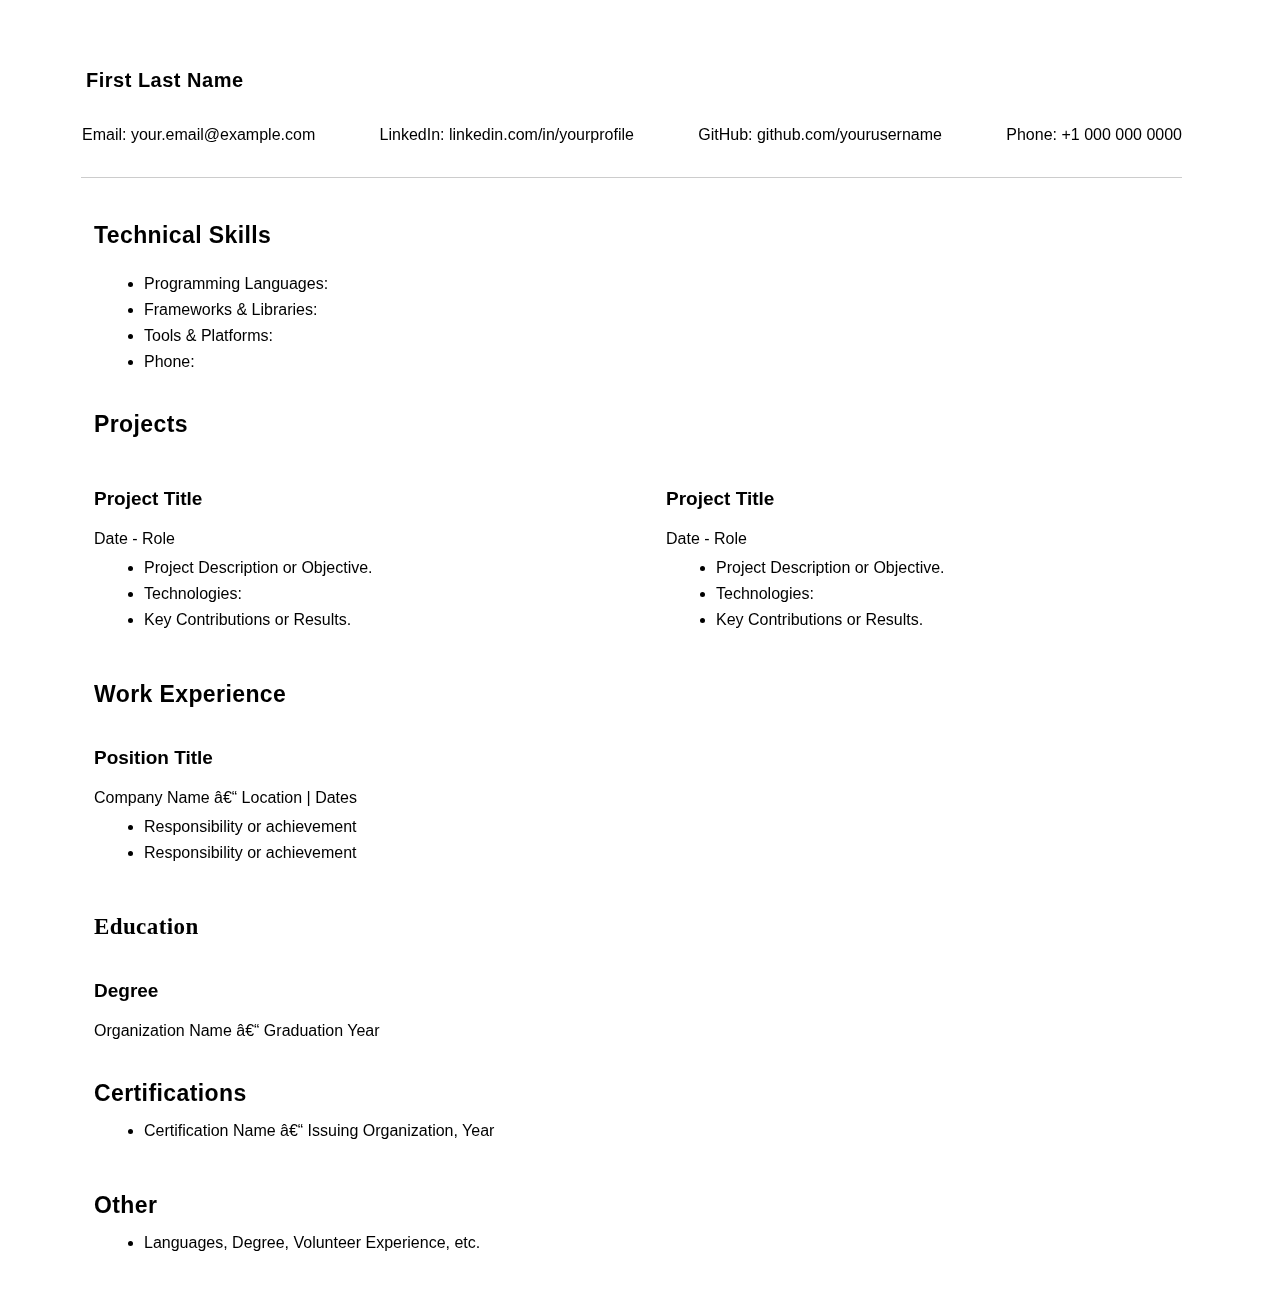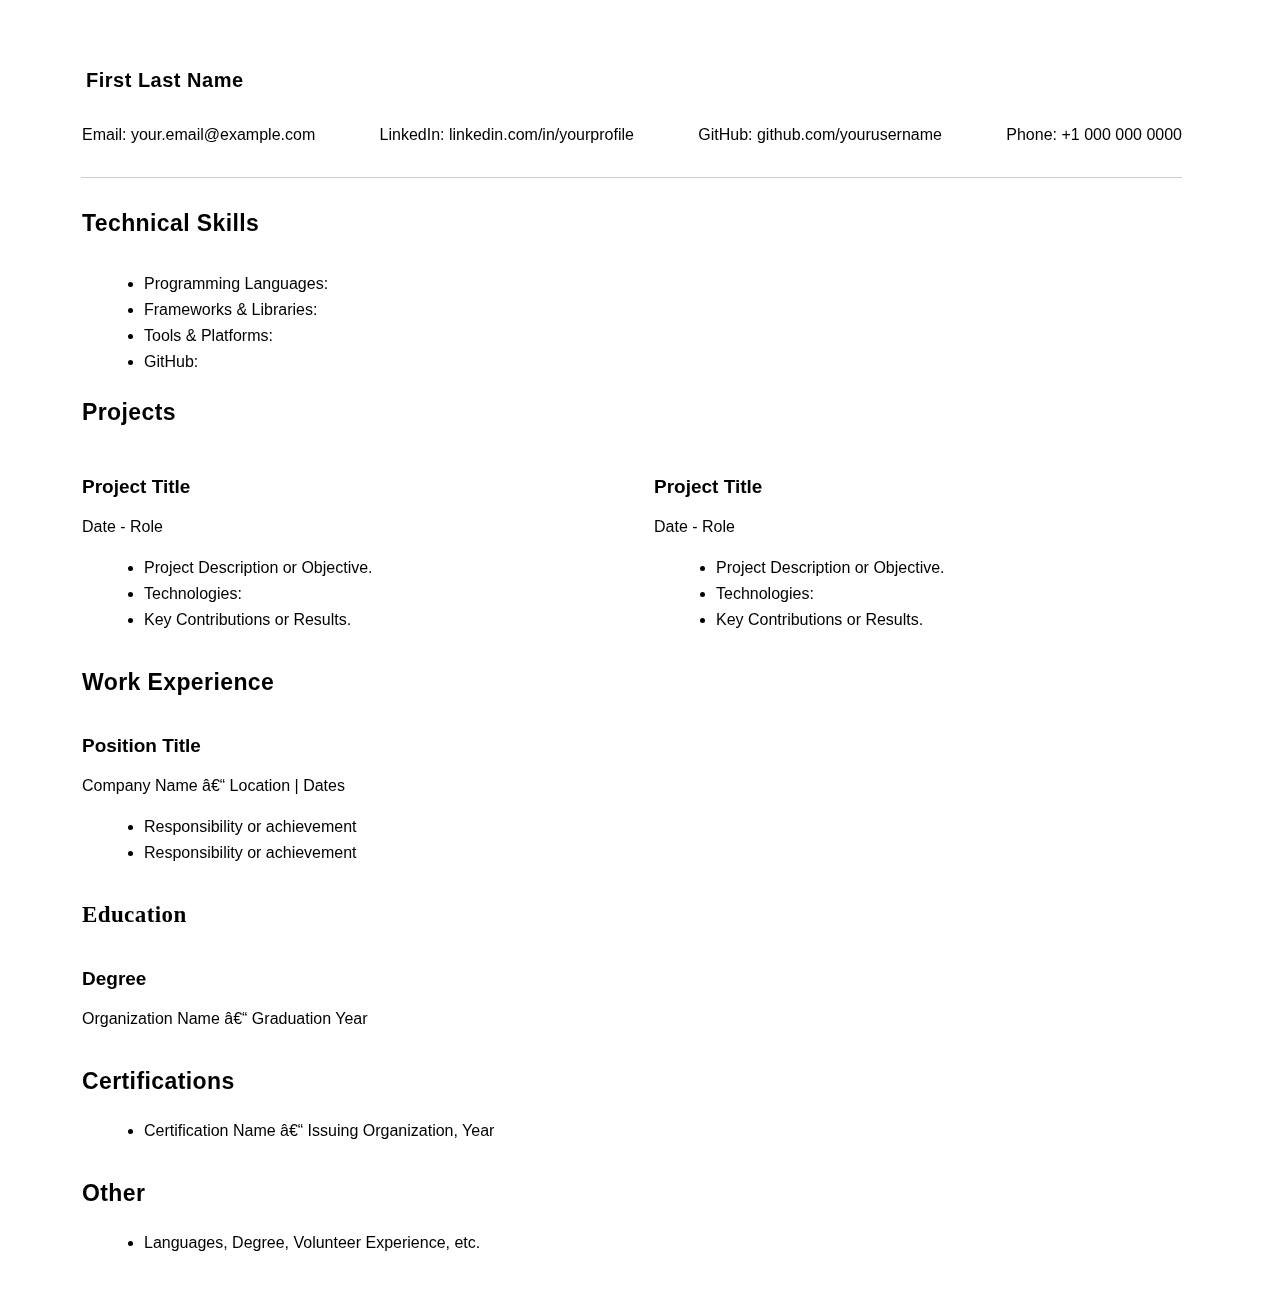--- a/index.html
+++ b/index.html
@@ -17,21 +17,21 @@
     }
     .contact {
       position: absolute; left: 82px; top: 126px; width: 1100px;
       display: flex; justify-content: space-between;
       font-size: 16px;
     }
     .divider {
       position: absolute; left: 81px; top: 177px; width: 1101px; height: 0;
       border: 0; border-top: 1px solid #cccccc; margin: 0;
     }
-    .abs { position: absolute; margin: 0; }
+    .abs { position: absolute; margin: 12px; }
     h2.section { font-size: 23px; font-weight: bold; letter-spacing: 0.4px; }
     h3.sub { font-size: 19px; font-weight: bold; }
     .meta { font-size: 16px; }
     ul.bullets { margin: 0; padding-left: 62px; list-style: disc; }
     ul.bullets li { font-size: 16px; line-height: 26px; }
   </style>
 </head>
 <body>
 
 <div class="page">
@@ -45,21 +45,21 @@
     <span>Phone: +1 000 000 0000</span>
   </div>
 
   <hr class="divider">
 
   <h2 class="abs section" style="left:82px;top:210px;">Technical Skills</h2>
   <ul class="abs bullets" style="left:82px;top:259px;margin-top:12px;">
     <li>Programming Languages:</li>
     <li>Frameworks &amp; Libraries:</li>
     <li>Tools &amp; Platforms:</li>
-    <li>GitHub:</li>
+    <li>Phone:</li>
   </ul>
 
   <h2 class="abs section" style="left:82px;top:399px;">Projects</h2>
 
   <h3 class="abs sub" style="left:82px;top:476px;">Project Title</h3>
   <div class="abs meta" style="left:82px;top:518px;">Date - Role</div>
   <ul class="abs bullets" style="left:82px;top:555px;">
     <li>Project Description or Objective.</li>
     <li>Technologies:</li>
     <li>Key Contributions or Results.</li>

